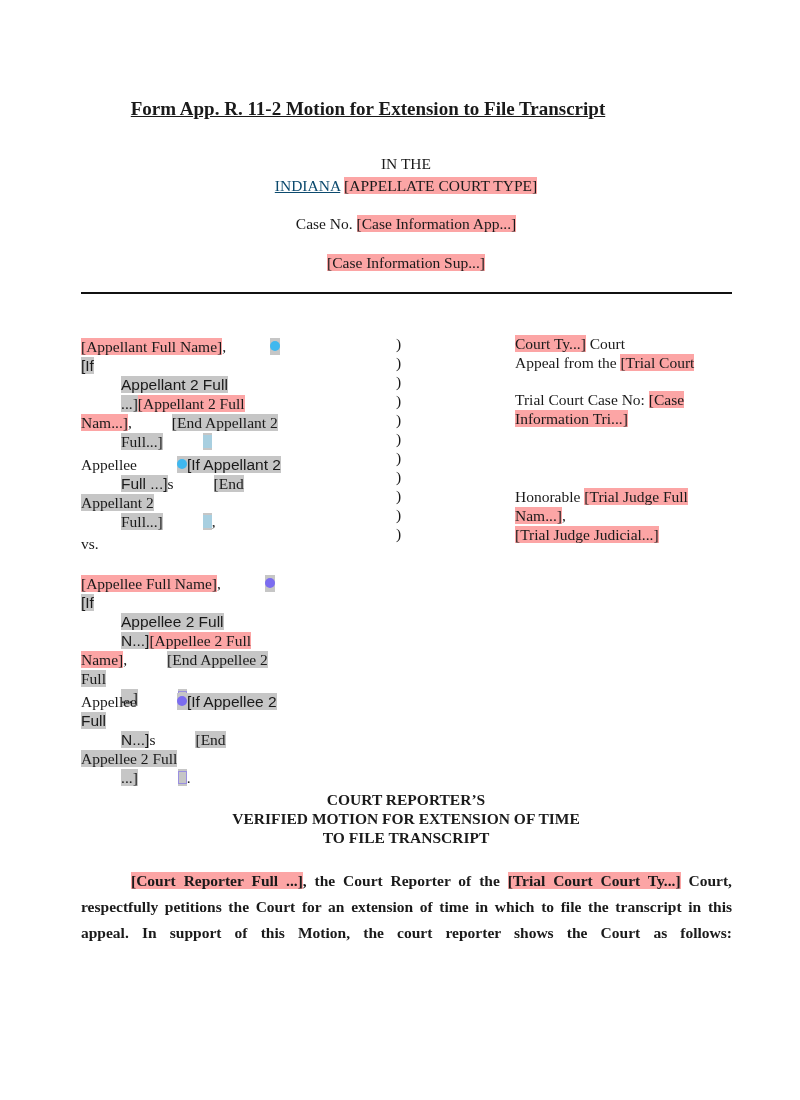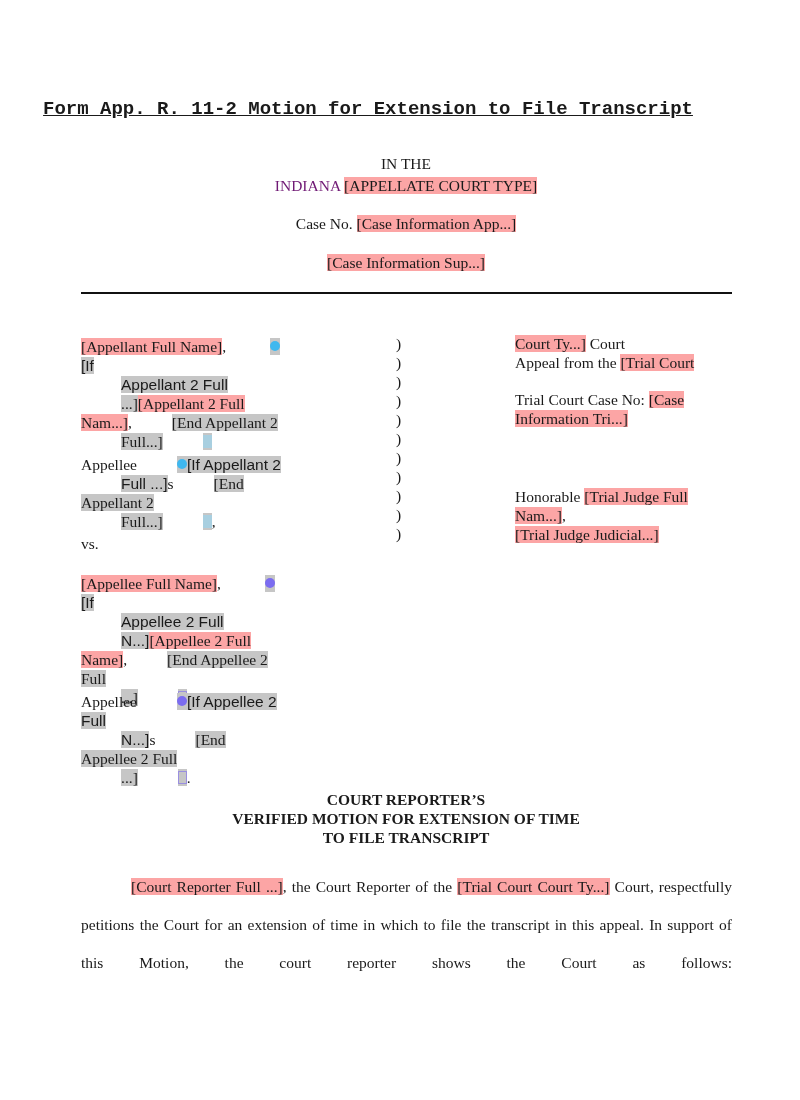--- a/index.html
+++ b/index.html
@@ -3,36 +3,36 @@
 <meta charset="utf-8">
 <style>
   html, body { margin: 0; padding: 0; background: #ffffff; }
   body { width: 800px; height: 1100px; position: relative; overflow: hidden;
          font-family: "Liberation Serif", "DejaVu Serif", serif; color: #1a1a1a; }
   .abs { position: absolute; }
   .hl { background: #fca5a5; }
   .gr { background: #c6c6c6; margin-left: 40px; }
   .sans { font-family: "Liberation Sans", "DejaVu Sans", sans-serif; }
   .title { left: 0; width: 736px; top: 98px; text-align: center; font-weight: bold;
-           font-size: 19px; text-decoration: underline; font-family: Liberation Mono, monospace; }
+           font-size: 19px; text-decoration: underline; }
   .center { left: 0; width: 812px; text-align: center; font-size: 15.5px; }
-  .navy { color: #701a75; }
+  .navy { color: #0c4a6e; text-decoration: underline; }
   .rule { left: 81px; top: 292px; width: 651px; height: 2px; background: #111; }
   .leftcol { left: 81px; width: 200px; font-size: 15.5px; line-height: 19px; }
   .paren { left: 396px; font-size: 15.5px; line-height: 19px; }
   .rightcol { left: 515px; width: 210px; font-size: 15.5px; line-height: 19px; }
   .dot { display: inline-block; width: 10px; height: 10px; border-radius: 50%; vertical-align: 1px; }
   .dot.blue { background: #3fb8ef; }
   .dot.purple { background: #7b6cf0; }
   .endmark { display: inline-block; width: 9px; height: 13px; vertical-align: -1px; }
   .endmark.blue { background: #a8cfe0; }
   .endmark.purple { border: 1px solid #9a8fe0; width: 7px; height: 11px; background: #c6c6c6; }
   .heading { left: 0; width: 812px; text-align: center; font-weight: bold; font-size: 15.5px; line-height: 19px; }
   .u { }
-  .para { left: 81px; width: 651px; font-size: 15.5px; line-height: 38px; text-align: justify; }
+  .para { left: 81px; width: 651px; font-size: 15.5px; line-height: 26px; text-align: justify; font-weight: bold; }
   .para p { margin: 0; }
   .indent { text-indent: 50px; text-align-last: justify; }
 </style>
 </head>
 <body>
 
 <div class="abs title">Form App. R. 11-2 Motion for Extension to File Transcript</div>
 
 <div class="abs center" style="top:155px;">IN THE</div>
 <div class="abs center" style="top:177px;">

